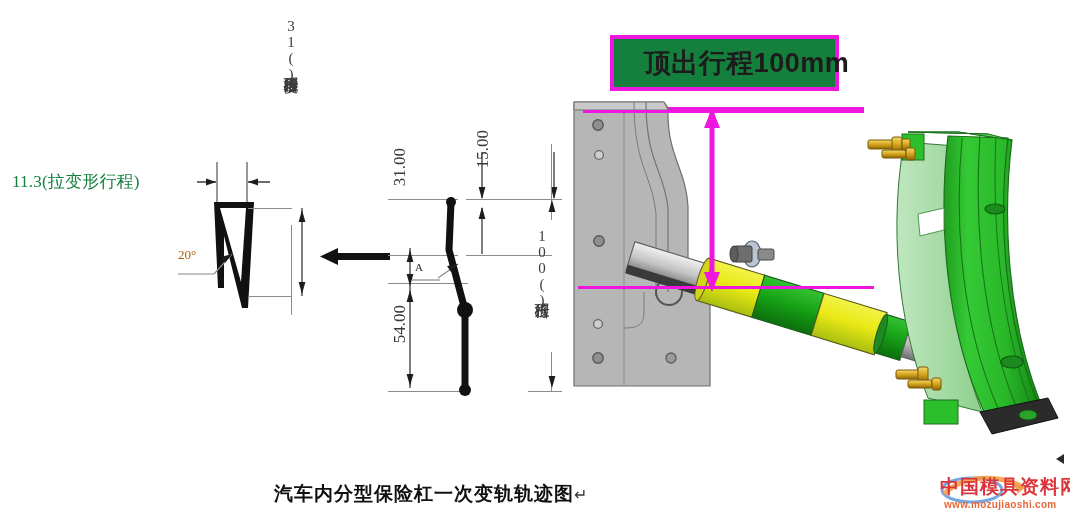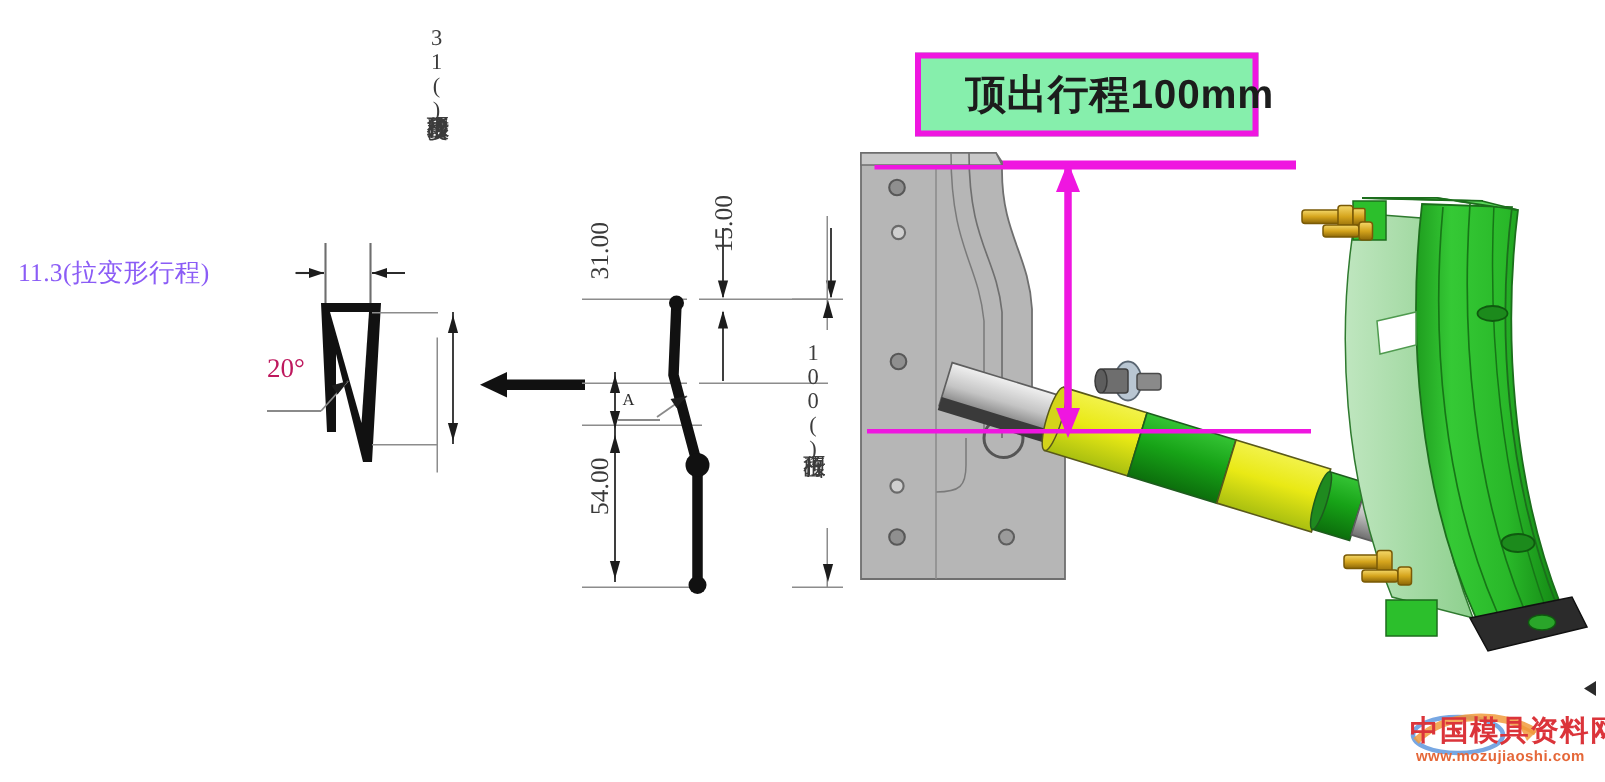--- a/index.html
+++ b/index.html
@@ -6,40 +6,40 @@
   body{
     width:1070px;height:521px;position:relative;overflow:hidden;
     font-family:"Liberation Serif",serif;color:#1a1a1a;
   }
   #stage{position:absolute;left:0;top:0;width:1070px;height:521px;background:#fff;}
   .abs{position:absolute;}
 
   
   .lbl{
     font-family:"Liberation Serif",serif;
-    color:#8b5cf6;white-space:nowrap;line-height:1;
+    color:#15803d;white-space:nowrap;line-height:1;
   }
   .lbl-dim{font-size:17px;letter-spacing:.2px;}
   .lbl-num{font-family:"Liberation Serif",serif;font-size:17px;color:#3a3a3a;}
   .vert{
     writing-mode:vertical-rl;text-orientation:upright;
     white-space:nowrap;line-height:1;
   }
   .vert-num{
     writing-mode:vertical-rl;
     white-space:nowrap;line-height:1;
   }
 
   
   .hline{background:#8c8c8c;height:1px;}
   .vline{background:#8c8c8c;width:1px;}
 
   
   #callout{
-    border:4px solid #ef16e0;background:#86efac;
+    border:4px solid #ef16e0;background:#15803d;
     display:flex;align-items:center;justify-content:center;
     box-sizing:border-box;
     padding-left:44px;
   }
   #callout .txt{
     font-family:"Liberation Sans",sans-serif;
     font-weight:700;font-size:27px;color:#1c1c1c;letter-spacing:.5px;
     white-space:nowrap;
   }
   .mline{background:#ef16e0;}
@@ -86,21 +86,21 @@
   <svg class="abs" style="left:202px;top:196px;" width="80" height="120">
     <path d="M12,6 L52,6 L46,112 L40,112 L22,40 L22,92 L16,92 Z" fill="#111111"></path>
     <path d="M18,12 L44,12 L39,86 Z" fill="#ffffff"></path>
   </svg>
 
   <svg class="abs" style="left:176px;top:246px;" width="64" height="42">
     <line x1="2" y1="28" x2="38" y2="28" stroke="#8a8a8a" stroke-width="1.2"></line>
     <line x1="38" y1="28" x2="56" y2="8" stroke="#8a8a8a" stroke-width="1.2"></line>
     <path d="M56,8 L45,11 L49,17 Z" fill="#1c1c1c"></path>
   </svg>
-  <div class="abs lbl" style="left:178px;top:236px;font-size:18px;color:#be185d;">20°</div>
+  <div class="abs lbl" style="left:178px;top:248px;font-size:13px;color:#a16207;">20°</div>
 
   <div class="abs hline" style="left:248px;top:208px;width:44px;"></div>
   <div class="abs hline" style="left:248px;top:296px;width:44px;"></div>
 
   <svg class="abs" style="left:292px;top:204px;" width="20" height="96">
     <line x1="10" y1="4" x2="10" y2="92" stroke="#3a3a3a" stroke-width="1.3"></line>
     <path d="M10,6 L6.6,18 L13.4,18 Z" fill="#1c1c1c"></path>
     <path d="M10,90 L6.6,78 L13.4,78 Z" fill="#1c1c1c"></path>
   </svg>
 
@@ -317,20 +317,23 @@
       <rect x="22" y="-3" width="10" height="15" rx="2" fill="url(#gGold)" stroke="#7a5a06" stroke-width="1"></rect>
       <rect x="12" y="10" width="24" height="8" rx="2" fill="url(#gGold)" stroke="#7a5a06" stroke-width="1"></rect>
       <rect x="36" y="8" width="9" height="12" rx="2" fill="url(#gGold)" stroke="#7a5a06" stroke-width="1"></rect>
     </g>
   </svg>
 
   <svg class="abs" style="left:1054px;top:452px;" width="12" height="14">
     <path d="M10,2 L2,7 L10,12 Z" fill="#2b2b2b"></path>
   </svg>
 
+  <div id="caption" class="abs" style="left:274px;top:481px;">
+    <span>汽车内分型保险杠一次变轨轨迹图</span><span class="pilcrow">↵</span>
+  </div>
 
   <div id="watermark" class="abs" style="left:938px;top:470px;width:126px;height:44px;">
     <svg class="abs" style="left:0;top:2px;" width="126" height="30">
       <ellipse cx="34" cy="18" rx="30" ry="12" fill="none" stroke="#3a7fd5" stroke-width="3" opacity=".75"></ellipse>
       <path d="M6,22 C26,2 64,2 86,16" fill="none" stroke="#f0922b" stroke-width="5" opacity=".85"></path>
       <path d="M86,16 L74,10 L80,22 Z" fill="#f0922b" opacity=".85"></path>
     </svg>
     <div class="abs wm-txt" style="left:2px;top:4px;font-size:19px;letter-spacing:1px;">中国模具资料网</div>
     <div class="abs wm-url" style="left:6px;top:29px;">www.mozujiaoshi.com</div>
   </div>

